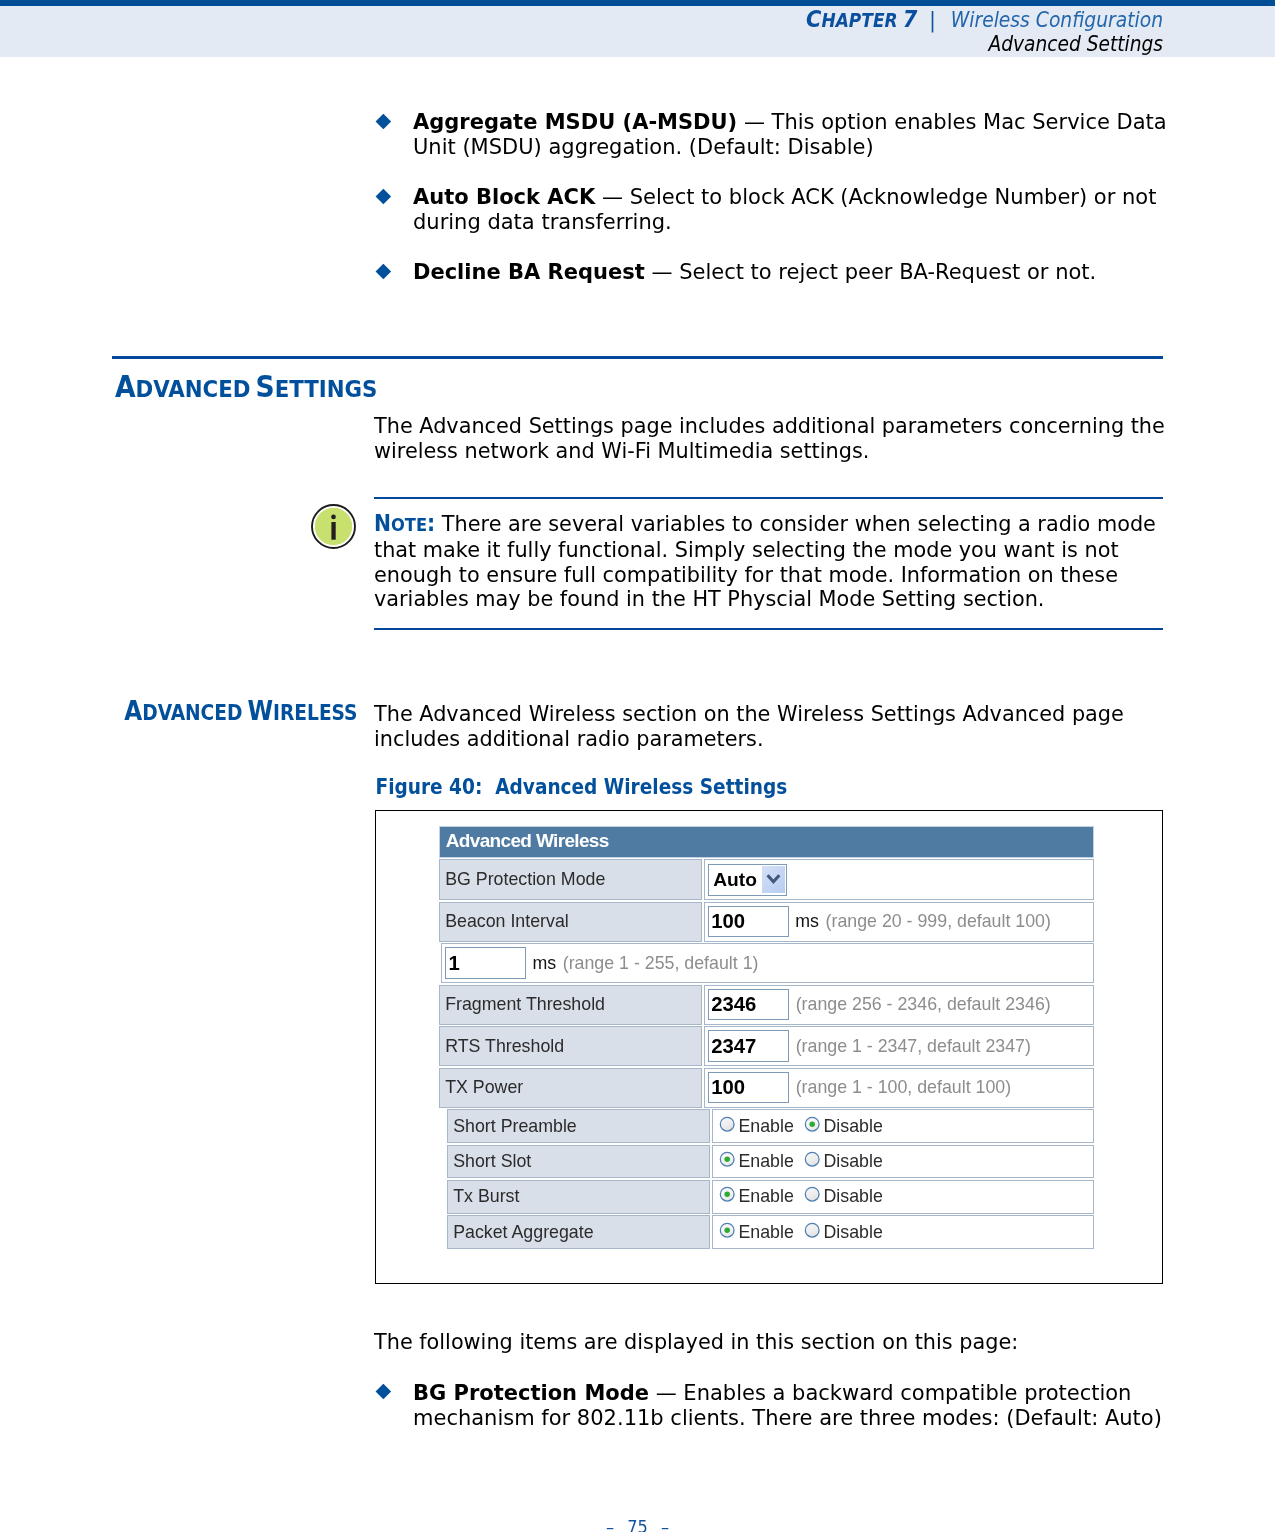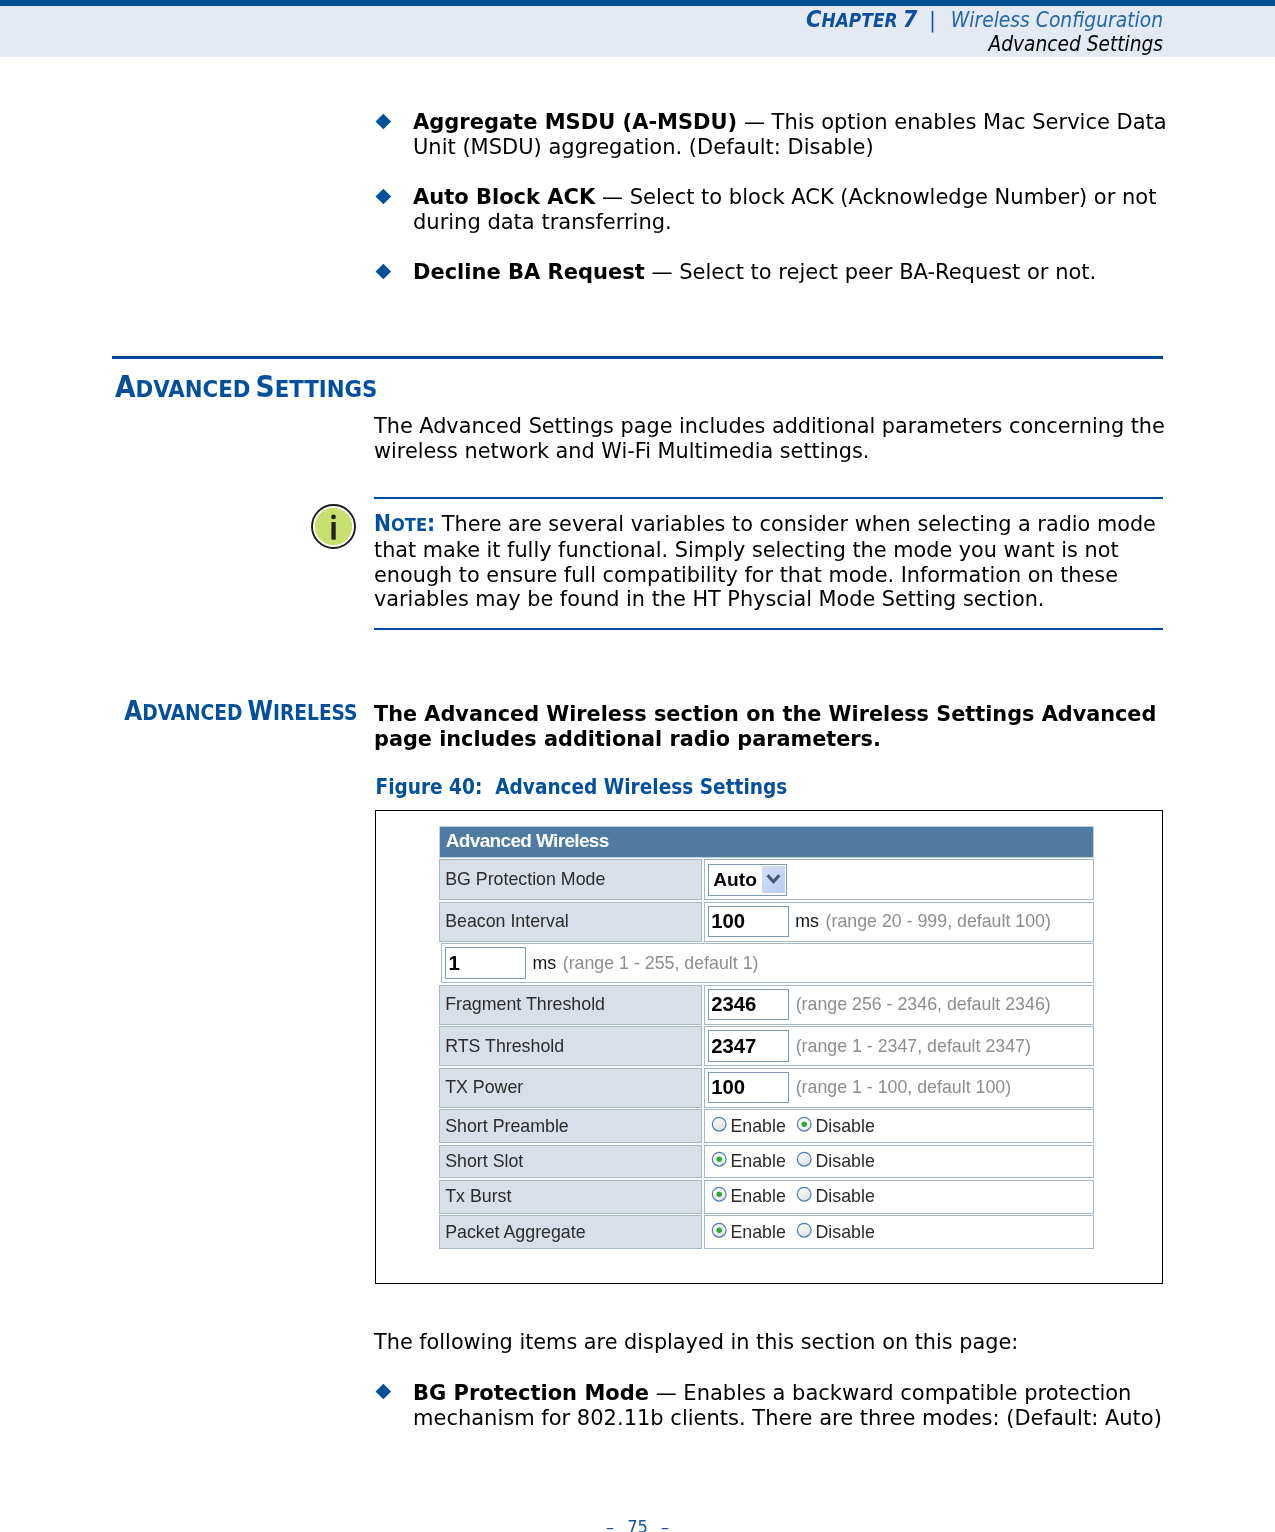--- a/index.html
+++ b/index.html
@@ -71,32 +71,32 @@
   #bul3 { position:absolute; left:375px; top:1380.6px; width:790px; }
   .bul .dia { left:3.1px; top:5.8px; }
   .bul .btxt { left:38px; top:0px; width:760px; }
 
   #intro { left:374px; top:413.5px; width:800px; }
   .note-body { top:511px; width:800px; }
   #note-rule-top { top:497px; }
   #note-rule-bot { top:628px; }
   .note-icon { left:310.5px; top:503.5px; }
   .h2 { right:917.5px; top:695.5px; }
-  #subintro { left:374px; top:701.6px; width:800px;font-weight:bold; }
+  #subintro { left:374px; top:701.6px; width:800px; }
   .figcap { left:375.5px; top:775px; }
   #lead { left:374px; top:1329.8px; width:800px; }
 
   
   .uipanel { position:absolute; left:63.6px; top:15.2px; width:654.2px;
              font-family:"Liberation Sans", sans-serif; }
   .uihead { height:31.9px; background:#4f7ba3; color:#fff; font-weight:bold;
             font-size:19px; letter-spacing:-0.65px; line-height:27.5px; padding-left:5.3px; box-sizing:border-box;
             border:1.4px solid #c3d2e2; }
   .uirow { display:flex; margin-top:1.5px; }
-  .uirow.short { margin-top:1.7px; }
+  .uirow.short { margin-top:1.7px;margin-left:8px; }
   .uicell-l { width:262.8px; box-sizing:border-box; background:#d9dfe9;
               border:1.4px solid #a6b7ca; font-size:17.8px; color:#2b2b2b;
               padding-left:4.8px; display:flex; align-items:center; }
   .uicell-r { flex:1; box-sizing:border-box; background:#fff;
               border:1.4px solid #a6b7ca; margin-left:1.6px; font-size:17.8px;
               display:flex; align-items:center; padding-left:0px; }
   .uirow.tall .uicell-l, .uirow.tall .uicell-r { height:40px; }
   .uirow.sel  .uicell-l, .uirow.sel  .uicell-r { height:40.7px; }
   .uirow.short .uicell-l, .uirow.short .uicell-r { height:33.7px; }
   .txtin { width:80.9px; height:31.4px; box-sizing:border-box; border:1.3px solid #7f9ab6;

